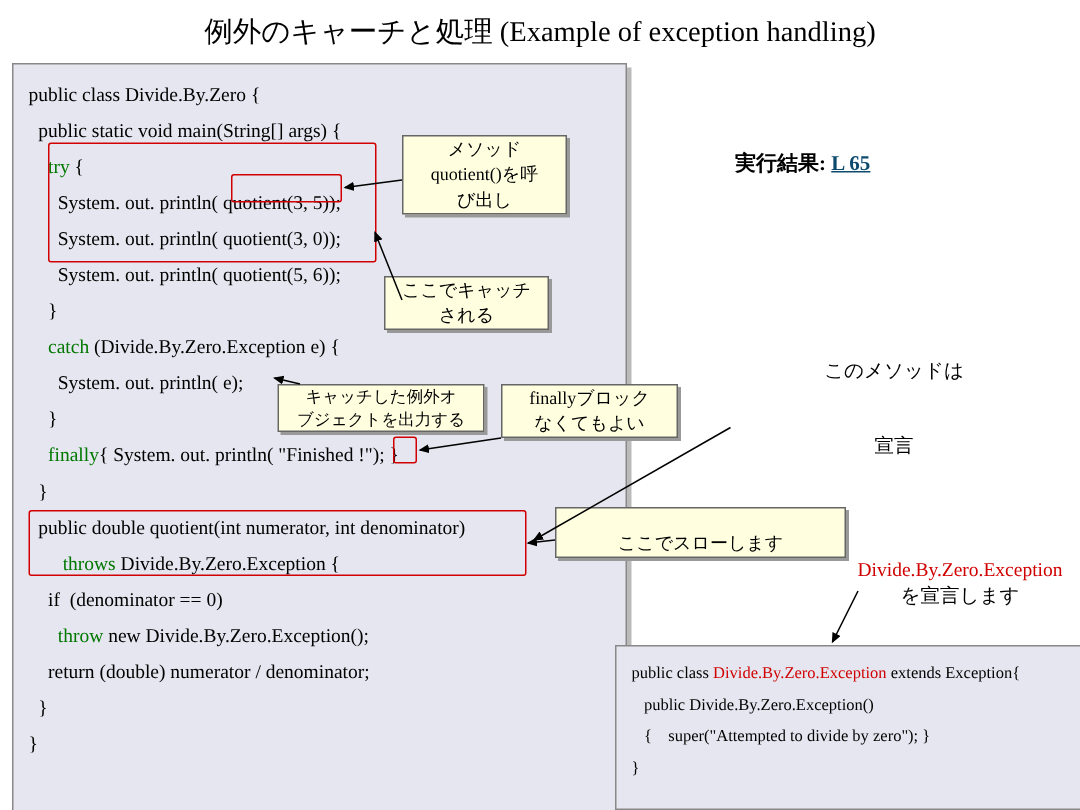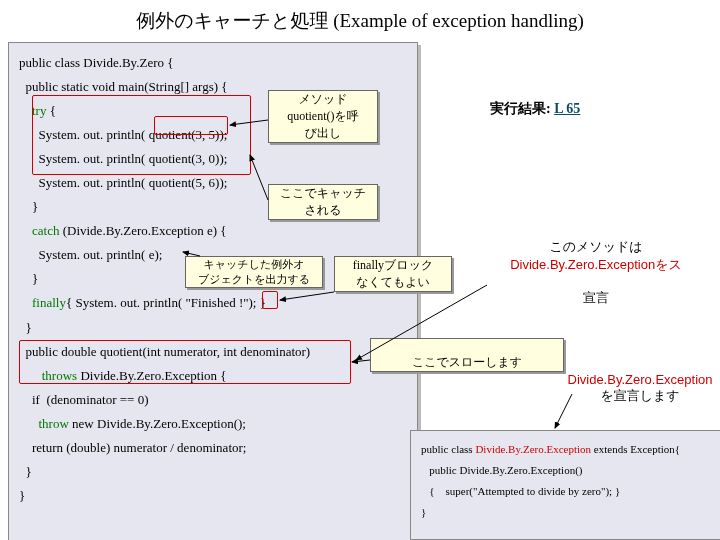--- a/index.html
+++ b/index.html
@@ -5,21 +5,21 @@
 body{margin:0;font-family:"MS PGothic","Meiryo",sans-serif;font-size:12px;width:720px;height:540px;position:relative;background:#fff}
 .title{font-size:19px;text-align:center;padding:8px 0 4px;font-family:serif}
 .codebox{position:absolute;background:#e6e6f0;border:1px solid #888;box-shadow:3px 3px 0 #bbb;padding:8px 10px;font-family:"Times New Roman",serif;font-size:13px;line-height:1.85;white-space:pre}
 .main{left:8px;top:42px;width:388px;height:490px}
 .small{left:410px;top:430px;width:296px;height:92px;font-size:11px;line-height:1.9}
 .kw-green{color:#007800}
 .kw-red{color:#d00000}
 .link{color:#0c4a6e;text-decoration:underline}
 .callout{position:absolute;background:#ffffe0;border:1px solid #666;box-shadow:2px 2px 0 #999;text-align:center;padding:0 8px;font-size:12px;font-family:serif}
 .result{position:absolute;font-family:serif;font-size:14px;font-weight:bold}
-.info{position:absolute;font-family:Liberation Sans, sans-serif;text-align:center;font-size:13px}
+.info{position:absolute;font-family:Liberation Serif, serif;text-align:center;font-size:13px}
 .redbox{position:absolute;border:1.5px solid #d00000;border-radius:2px;pointer-events:none}
 svg.arrows{position:absolute;left:0;top:0;pointer-events:none}
 </style>
 </head>
 <body>
 
 <div class="title">例外のキャーチと処理 (Example of exception handling)</div>
 
 <div class="codebox main"><span>public class Divide.By.Zero {</span>
 <span>  public static void main(String[] args) {</span>
@@ -50,21 +50,21 @@
 <div class="redbox" style="left:154px;top:116px;width:72px;height:17px"></div>
 <div class="redbox" style="left:262px;top:291px;width:14px;height:16px"></div>
 <div class="redbox" style="left:19px;top:340px;width:330px;height:42px"></div>
 
 <div class="callout" style="left:268px;top:90px;width:92px">
 <span>メソッド</span><br>
 <span>quotient()を呼</span><br>
 <span>び出し</span>
 </div>
 
-<div class="callout" style="left:268px;top:184px;width:92px">
+<div class="callout" style="left:256px;top:184px;width:92px">
 <span>ここでキャッチ</span><br>
 <span>される</span>
 </div>
 
 <div class="callout" style="left:185px;top:256px;width:120px;font-size:11px">
 <span>キャッチした例外オ</span><br>
 <span>ブジェクトを出力する</span>
 </div>
 
 <div class="callout" style="left:334px;top:256px;width:100px">
@@ -76,21 +76,21 @@
 <br>
 <span>ここでスローします</span>
 </div>
 
 <div class="result" style="left:490px;top:100px">
 <span>実行結果:  </span><a href="#" class="link">L 65</a>
 </div>
 
 <div class="info" style="left:484px;top:238px;width:224px">
 <span>このメソッドは</span><br>
-<span class="kw-red">Divide.By.Zero.Exceptionをス</span><br>
+<br>
 <br>
 <span>宣言</span>
 </div>
 
 <div class="info" style="left:564px;top:372px;width:152px">
 <span class="kw-red">Divide.By.Zero.Exception</span><br>
 <span>を宣言します</span>
 </div>
 
 <svg class="arrows" width="720" height="540">

